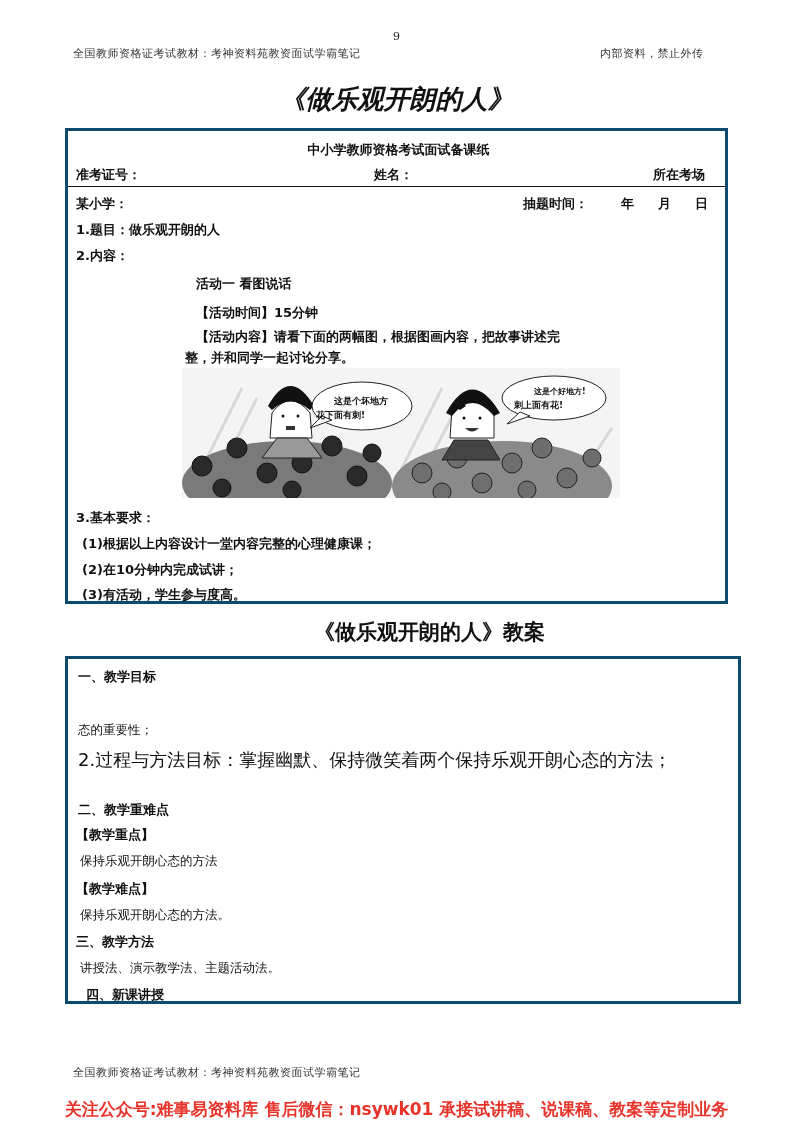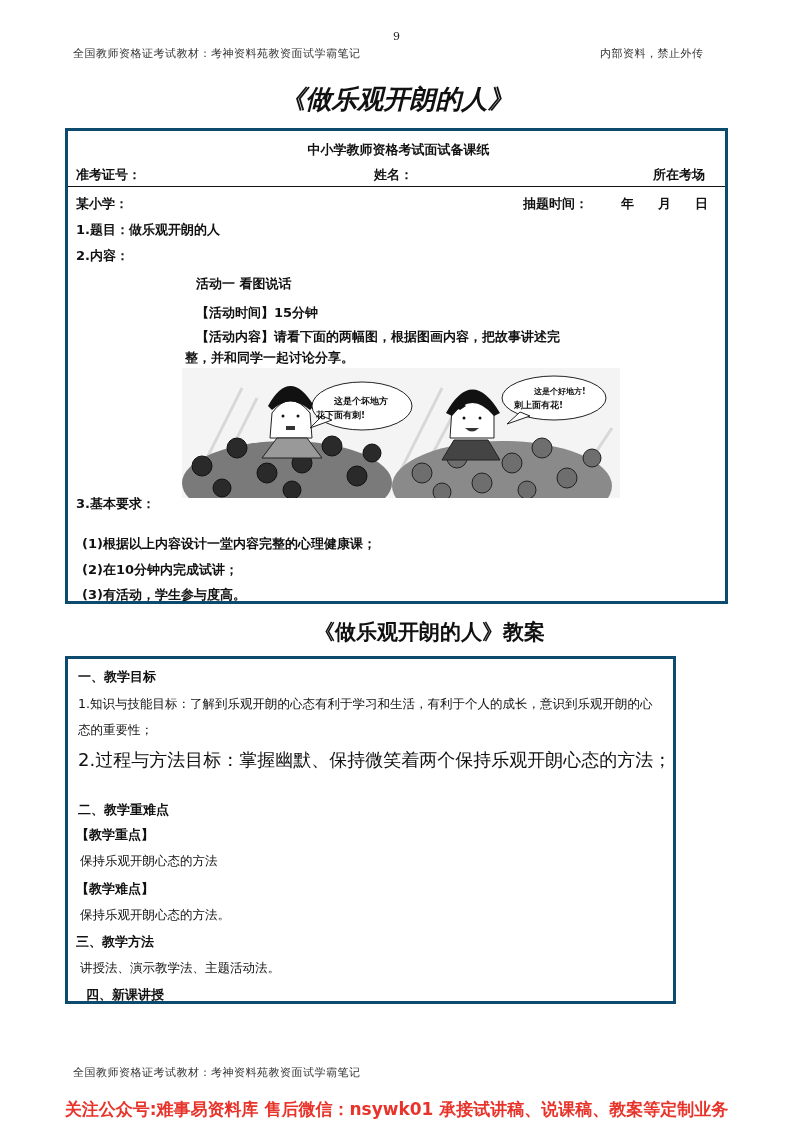--- a/index.html
+++ b/index.html
@@ -12,21 +12,21 @@
   .hdr-right { left:600px; top:46px; font-size:11px; color:#333; font-family:"DejaVu Serif", serif; letter-spacing:0.5px; }
   .main-title { left:0; width:793px; top:82px; text-align:center; font-size:26px; font-weight:bold;
                 font-family:"DejaVu Serif", serif; color:#111;font-style:italic; }
   .box { border:3px solid #0c4a6e; box-sizing:border-box; }
   .box1 { left:65px; top:128px; width:663px; height:476px; }
   .box1 .divider { position:absolute; left:0; right:0; top:55px; border-top:1px solid #111; }
   .t { position:absolute; font-size:13px; font-weight:bold; white-space:nowrap; }
   .n { position:absolute; font-size:13px; white-space:nowrap; }
   .sub-title { left:0; width:793px; top:618px; text-align:center; font-size:21px; font-weight:bold;
                font-family:"DejaVu Serif", serif; color:#111;margin-left:33px; }
-  .box2 { left:65px; top:656px; width:611px; height:348px; }
+  .box2 { left:65px; top:656px; width:676px; height:348px; }
   .footer { left:73px; top:1065px; font-size:11px; color:#333; font-family:"DejaVu Serif", serif; letter-spacing:0.5px; }
   .promo { left:0; width:793px; top:1098px; text-align:center; font-size:17px; font-weight:bold; color:#e8332a; white-space:nowrap; }
   .illus { left:182px; top:368px; width:438px; height:130px; }
 </style>
 </head>
 <body>
 
 <div class="abs page-num">9</div>
 <div class="abs hdr-left">全国教师资格证考试教材：考神资料苑教资面试学霸笔记</div>
 <div class="abs hdr-right">内部资料，禁止外传</div>
@@ -47,21 +47,21 @@
   <div class="t" style="left:627px;top:64px;">日</div>
 
   <div class="t" style="left:8px;top:90px;">1.题目：做乐观开朗的人</div>
   <div class="t" style="left:8px;top:116px;">2.内容：</div>
 
   <div class="t" style="left:128px;top:144px;">活动一  看图说话</div>
   <div class="t" style="left:128px;top:173px;">【活动时间】15分钟</div>
   <div class="t" style="left:128px;top:197px;">【活动内容】请看下面的两幅图，根据图画内容，把故事讲述完</div>
   <div class="t" style="left:117px;top:218px;">整，并和同学一起讨论分享。</div>
 
-  <div class="t" style="left:8px;top:364px;">3.基本要求：</div>
+  <div class="t" style="left:8px;top:378px;">3.基本要求：</div>
   <div class="t" style="left:14px;top:404px;">(1)根据以上内容设计一堂内容完整的心理健康课；</div>
   <div class="t" style="left:14px;top:430px;">(2)在10分钟内完成试讲；</div>
   <div class="t" style="left:14px;top:455px;">(3)有活动，学生参与度高。</div>
 </div>
 
 <div class="abs illus">
   <svg width="438" height="130" viewBox="0 0 438 130">
     <rect x="0" y="0" width="438" height="130" fill="#f4f4f4"></rect>
 
     <g stroke="#d8d8d8" stroke-width="3" fill="none">
@@ -122,21 +122,20 @@
     <path d="M338 44 L325 56 L348 48 Z" fill="#fff" stroke="#222"></path>
     <text x="352" y="26" font-size="8" font-weight="bold" fill="#111" font-family="DejaVu Sans, sans-serif">这是个好地方!</text>
     <text x="332" y="40" font-size="9" font-weight="bold" fill="#111" font-family="DejaVu Sans, sans-serif">刺上面有花!</text>
   </svg>
 </div>
 
 <div class="abs sub-title">《做乐观开朗的人》教案</div>
 
 <div class="abs box box2">
   <div class="t" style="left:10px;top:9px;">一、教学目标</div>
-  <div class="n" style="left:10px;top:37px;font-size:12.5px;">1.知识与技能目标：了解到乐观开朗的心态有利于学习和生活，有利于个人的成长，意识到乐观开朗的心</div>
   <div class="n" style="left:10px;top:63px;font-size:12.5px;">态的重要性；</div>
   <div class="n" style="left:10px;top:89px;font-size:18px;">2.过程与方法目标：掌握幽默、保持微笑着两个保持乐观开朗心态的方法；</div>
   <div class="t" style="left:10px;top:142px;">二、教学重难点</div>
   <div class="t" style="left:8px;top:167px;">【教学重点】</div>
   <div class="n" style="left:12px;top:194px;font-size:12.5px;">保持乐观开朗心态的方法</div>
   <div class="t" style="left:8px;top:221px;">【教学难点】</div>
   <div class="n" style="left:12px;top:248px;font-size:12.5px;">保持乐观开朗心态的方法。</div>
   <div class="t" style="left:8px;top:274px;">三、教学方法</div>
   <div class="n" style="left:12px;top:301px;font-size:12.5px;">讲授法、演示教学法、主题活动法。</div>
   <div class="t" style="left:10px;top:327px;margin-left:8px;">四、新课讲授</div>

